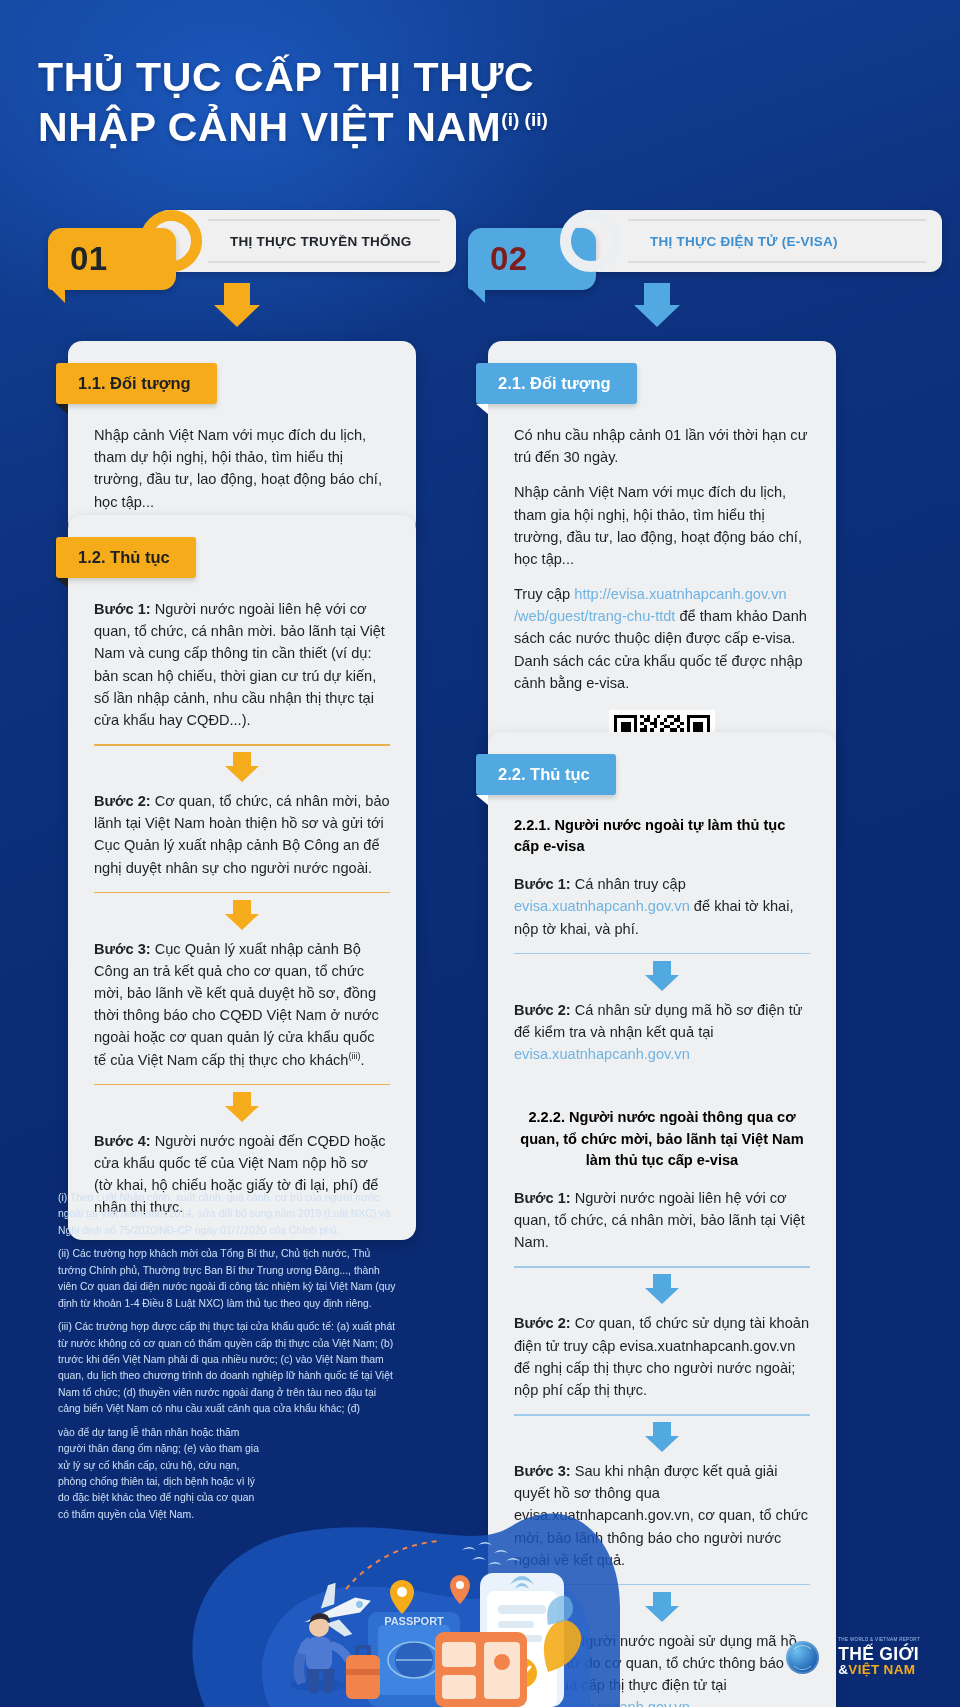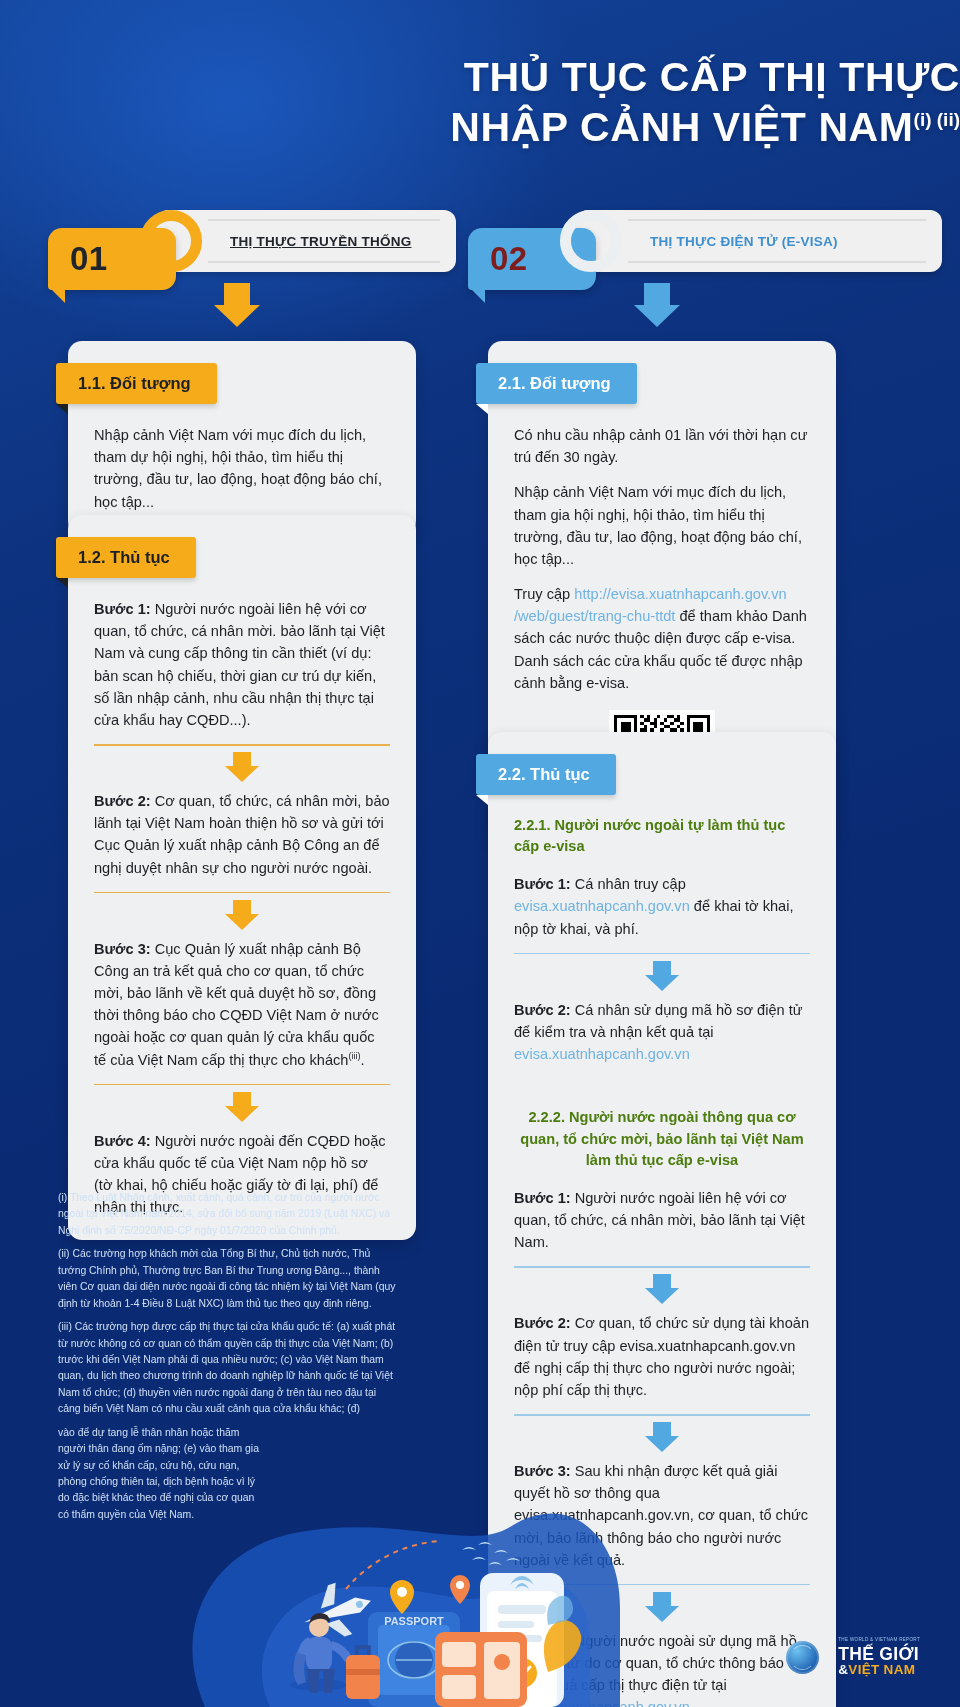--- a/index.html
+++ b/index.html
@@ -7,21 +7,21 @@
   body {
     font-family:"Liberation Sans", sans-serif;
     background:#0e3a8c;
     background:linear-gradient(160deg,#14469e 0%,#0d327f 28%,#0a2a73 60%,#0a2a74 100%);
     position:relative; overflow:hidden; color:#fff;
   }
   .bg-glow{ position:absolute; left:-120px; top:-160px; width:700px; height:520px;
     background:radial-gradient(ellipse at center,#1b57bb 0%,rgba(20,70,158,0) 70%); pointer-events:none; }
 
   
-  .title-wrap{ position:absolute; top:52px; left:16px; right:0; text-align:right;padding-left:22px; }
+  .title-wrap{ position:absolute; top:52px; left:16px; right:0; text-align:left;padding-left:22px; }
   .title-l1,.title-l2{
     font-size:41px; font-weight:bold; letter-spacing:.6px; line-height:1.22;
     color:#ffffff; text-shadow:0 2px 5px rgba(0,0,0,.22);
   }
   .title-l2 sup{ font-size:19px; vertical-align:super; letter-spacing:0; }
 
   
   .sec-head{ position:absolute; display:flex; align-items:center; height:62px; }
   .bubble{
     position:relative; width:128px; height:62px; border-radius:14px 14px 14px 4px;
@@ -40,21 +40,21 @@
     box-shadow:0 3px 7px rgba(0,0,0,.18);
   }
   .sec-pill:before,.sec-pill:after{ content:""; position:absolute; left:52px; right:16px; height:2px; background:#dcdcdc; }
   .sec-pill:before{ top:9px; }
   .sec-pill:after{ bottom:9px; }
   .sec-pill .lbl{ font-size:13.5px; font-weight:bold; letter-spacing:.25px; }
 
   .s1 .bubble{ background:#f5ab1a; color:#f5ab1a; }
   .s1 .bubble .num{ color:#20242b; }
   .s1 .ring{ border-color:#f5ab1a; }
-  .s1 .sec-pill .lbl{ color:#20242b;text-decoration:underline; }
+  .s1 .sec-pill .lbl{ color:#20242b; }
   .s2 .bubble{ background:#52a8e0; color:#52a8e0; }
   .s2 .bubble .num{ color:#7f1d1d; }
   .s2 .ring{ border-color:#eceff1; }
   .s2 .sec-pill .lbl{ color:#3d8fd0; }
 
   
   .big-arrow{ position:absolute; width:46px; }
   .big-arrow .stem{ height:22px; width:26px; margin:0 auto; }
   .big-arrow .head{ width:0; height:0; border-left:23px solid transparent;
     border-right:23px solid transparent; border-top:22px solid; }
@@ -85,21 +85,21 @@
   .step-sep{ position:relative; height:40px; margin:4px 0 6px; }
   .step-sep .line{ position:absolute; top:0; left:0; right:0; height:1.5px; }
   .sep-y .line{ background:#e9b14a; }
   .sep-b .line{ background:#9dcbe9; }
   .step-sep .ar{ position:absolute; top:8px; left:50%; transform:translateX(-50%); width:34px; }
   .step-sep .ar .stem{ width:18px; height:14px; margin:0 auto; }
   .step-sep .ar .head{ width:0;height:0;border-left:17px solid transparent;border-right:17px solid transparent;border-top:16px solid; }
   .sep-y .ar .stem{ background:#f5ab1a; } .sep-y .ar .head{ border-top-color:#f5ab1a; }
   .sep-b .ar .stem{ background:#52a8e0; } .sep-b .ar .head{ border-top-color:#52a8e0; }
 
-  .subhead{ font-size:14.6px; font-weight:bold; color:#4d7c0f; line-height:1.45; margin-bottom:16px; }
+  .subhead{ font-size:14.6px; font-weight:bold; color:#000000; line-height:1.45; margin-bottom:16px; }
 
   
   .qr{ width:106px; height:106px; margin:16px auto 4px; background:#fff; padding:5px; }
   .qr svg{ display:block; }
 
   
   .notes{ position:absolute; left:58px; top:1190px; width:340px; z-index:6; }
   .notes p{ font-size:10.4px; line-height:1.58; color:#cfe0f5; margin-bottom:7px; }
   .notes p.narrow{ width:205px; }
 

